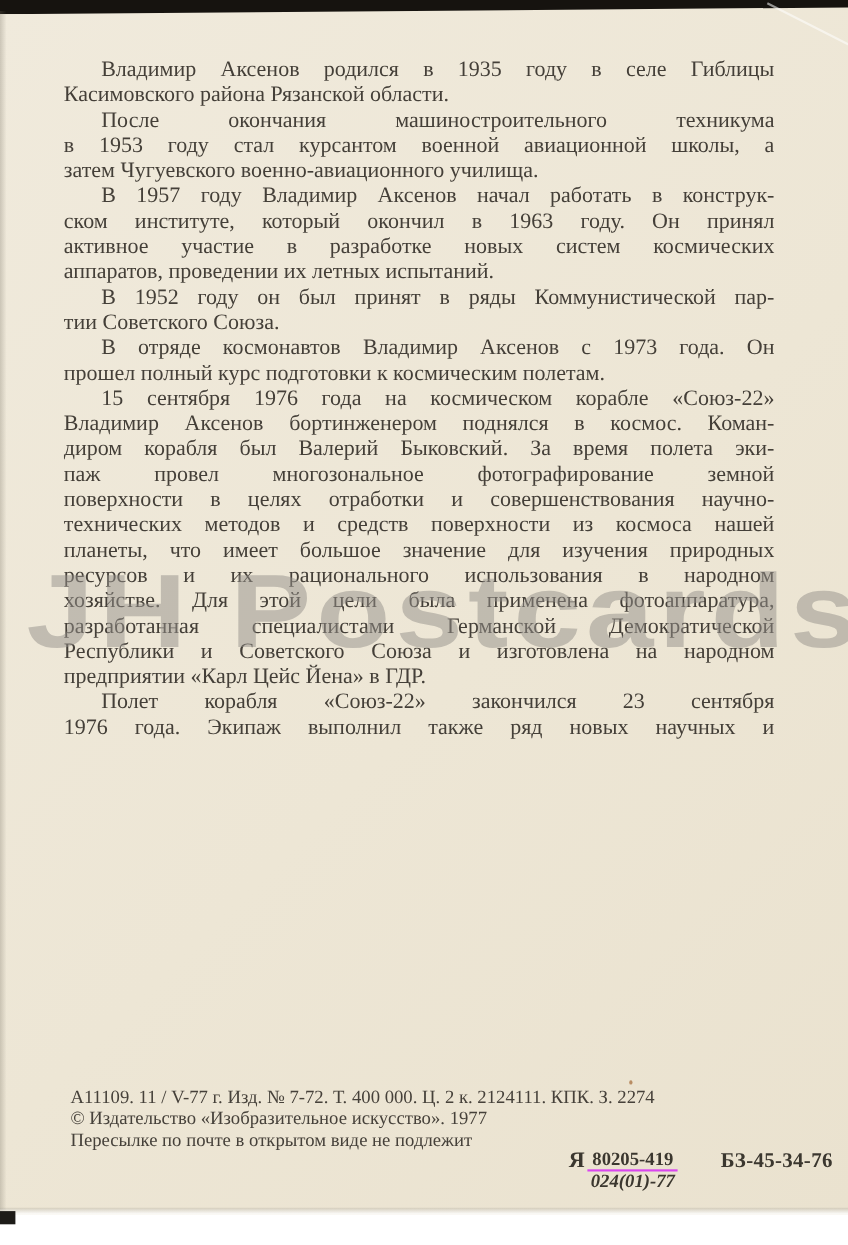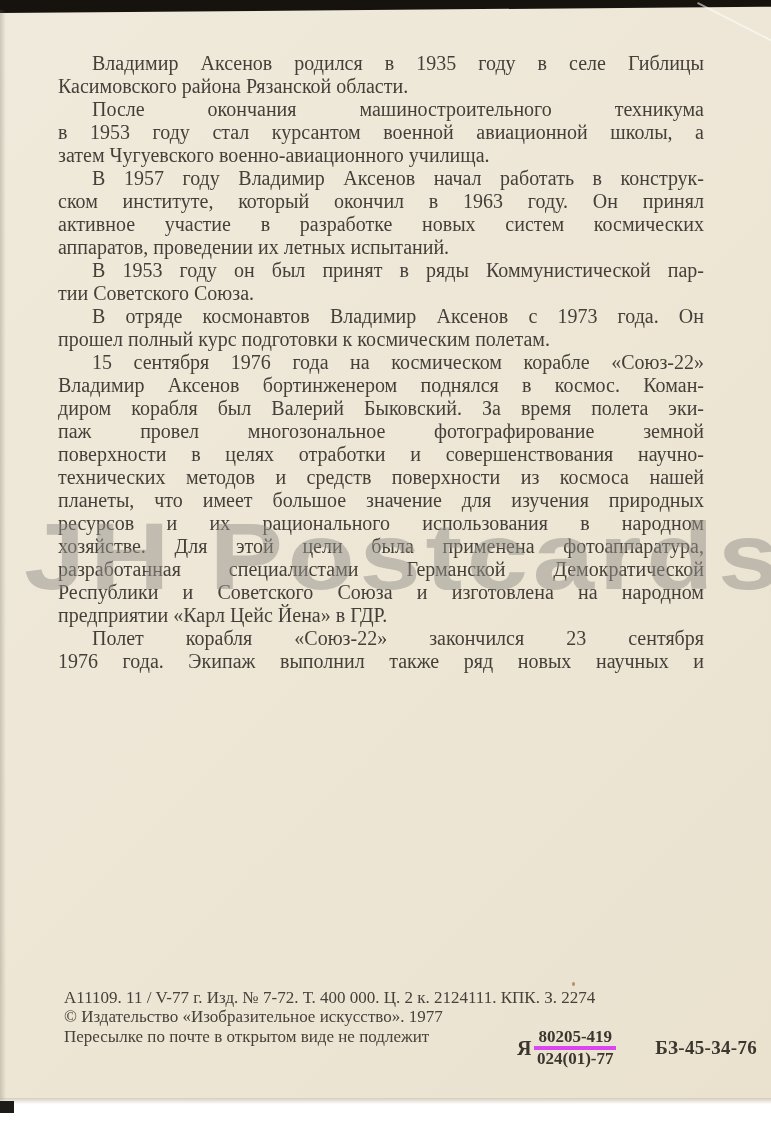--- a/index.html
+++ b/index.html
@@ -41,22 +41,22 @@
     font-size:17px; line-height:19.4px; color:#46413a;
   }
   .imp-line { white-space:nowrap; }
   .catalog {
     position:absolute; left:517px; top:1029px;
     display:flex; align-items:center; gap:3px;
     color:#3b372f; font-weight:bold;
   }
   .catalog .prefix { font-size:20px; }
   .frac { text-align:center; font-size:17px; line-height:16px; }
-  .frac .num { padding:0 4px 1px 4px; border-bottom:4px solid #d946ef; }
-  .frac .den { padding-top:1px; }
+  .frac .num { padding:0 4px 1px 4px; border-bottom:2px solid #d946ef;margin-top:17px; }
+  .frac .den { padding-top:1px;font-style:italic; }
   .catalog .suffix { font-size:19px; letter-spacing:0.3px;margin-left:36px; }
   .watermark-center {
     position:absolute; left:24px; top:506px; height:100px;
     display:flex; align-items:center; white-space:nowrap;
     font-family:"Liberation Sans", sans-serif; font-weight:bold;
     font-size:95px; letter-spacing:4px;
     color:rgba(148,144,137,0.5);
     transform:scaleX(1.16); transform-origin:left center;
     pointer-events:none;
   }
@@ -84,21 +84,21 @@
   <div class="body-text">
       <div class="bline ind">Владимир Аксенов родился в 1935 году в селе Гиблицы</div>
       <div class="bline last">Касимовского района Рязанской области.</div>
       <div class="bline ind">После окончания машиностроительного техникума</div>
       <div class="bline">в 1953 году стал курсантом военной авиационной школы, а</div>
       <div class="bline last">затем Чугуевского военно-авиационного училища.</div>
       <div class="bline ind">В 1957 году Владимир Аксенов начал работать в конструк-</div>
       <div class="bline">ском институте, который окончил в 1963 году. Он принял</div>
       <div class="bline">активное участие в разработке новых систем космических</div>
       <div class="bline last">аппаратов, проведении их летных испытаний.</div>
-      <div class="bline ind">В 1953 году он был принят в ряды Коммунистической пар-</div>
+      <div class="bline ind">В 1952 году он был принят в ряды Коммунистической пар-</div>
       <div class="bline last">тии Советского Союза.</div>
       <div class="bline ind">В отряде космонавтов Владимир Аксенов с 1973 года. Он</div>
       <div class="bline last">прошел полный курс подготовки к космическим полетам.</div>
       <div class="bline ind">15 сентября 1976 года на космическом корабле «Союз-22»</div>
       <div class="bline">Владимир Аксенов бортинженером поднялся в космос. Коман-</div>
       <div class="bline">диром корабля был Валерий Быковский. За время полета эки-</div>
       <div class="bline">паж провел многозональное фотографирование земной</div>
       <div class="bline">поверхности в целях отработки и совершенствования научно-</div>
       <div class="bline">технических методов и средств поверхности из космоса нашей</div>
       <div class="bline">планеты, что имеет большое значение для изучения природных</div>

